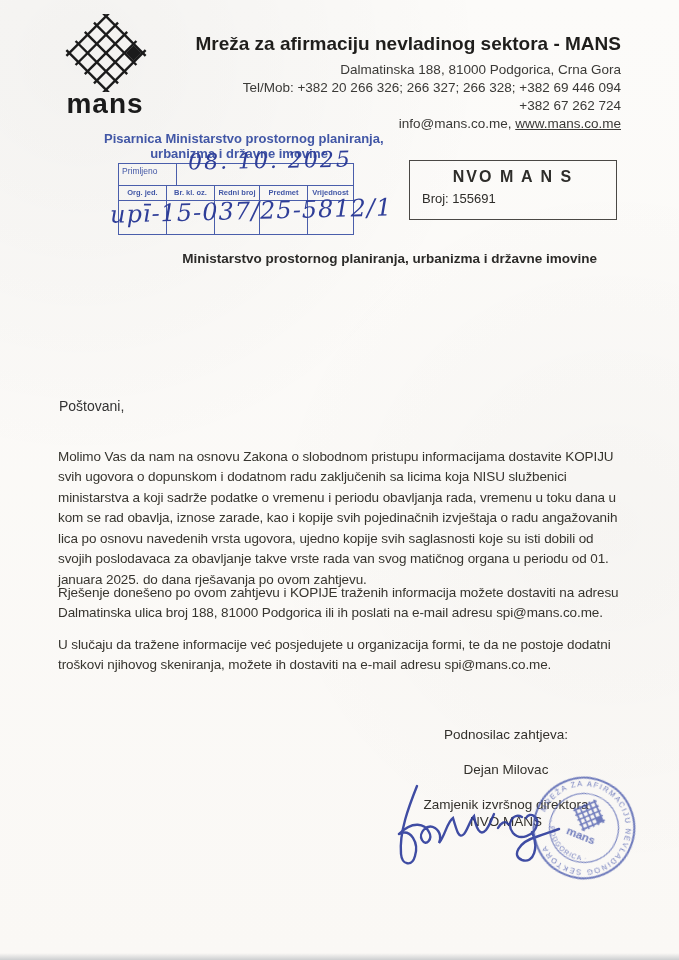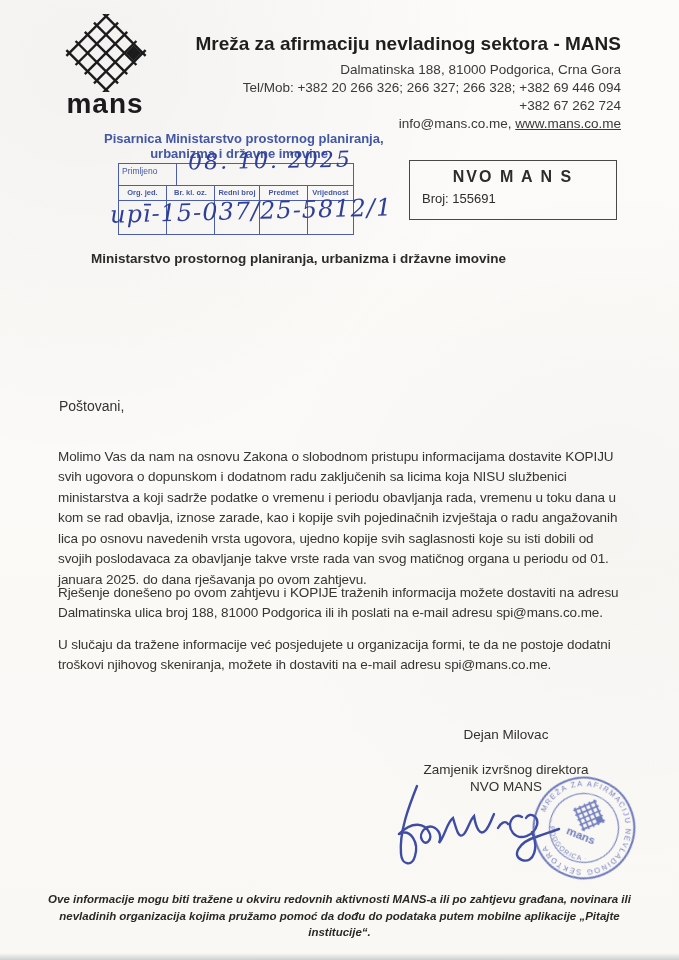--- a/index.html
+++ b/index.html
@@ -42,21 +42,21 @@
   .stamp-date{position:absolute;left:84px;top:17px;font-size:22px;letter-spacing:2px;
     transform:rotate(-1deg);white-space:nowrap;}
   .stamp-number{position:absolute;left:6px;top:66px;font-size:24px;letter-spacing:1px;
     transform:rotate(-1.5deg);white-space:nowrap;}
   
   .nvo-box{position:absolute;left:409px;top:160px;width:208px;height:60px;
     border:1.6px solid #4a4845;padding:7px 12px;box-sizing:border-box;color:#2e2d2a;}
   .nvo-title{text-align:center;font-size:16px;font-weight:bold;letter-spacing:2px;margin-bottom:4px;}
   .nvo-line{font-size:13px;line-height:17px;}
   
-  .recipient{position:absolute;left:0;top:251px;width:597px;text-align:center;
+  .recipient{position:absolute;left:0;top:251px;width:597px;text-align:right;
     font-size:13.5px;font-weight:bold;color:#2c2b29;}
   .subject{position:absolute;left:59px;top:341px;font-size:14px;}
   .salutation{position:absolute;left:59px;top:398px;font-size:14px;}
   .para{position:absolute;left:58px;width:567px;font-size:13.5px;line-height:20.5px;
     letter-spacing:-0.1px;color:#37352f;}
   .p1{top:433px;} .p2{top:569px;} .p3{top:621px;}
   
   .sig-block{position:absolute;left:396px;top:727px;width:220px;text-align:center;color:#33312c;}
   .sig-heading{font-size:13.5px;margin-bottom:20px;}
   .sig-name{font-size:13.5px;margin-bottom:19px;}
@@ -128,20 +128,21 @@
   </div>
 
   <div class="recipient">Ministarstvo prostornog planiranja, urbanizma i državne imovine</div>
 
   <div class="salutation">Poštovani,</div>
   <p class="para p1">Molimo Vas da nam na osnovu Zakona o slobodnom pristupu informacijama dostavite KOPIJU svih ugovora o dopunskom i dodatnom radu zaključenih sa licima koja NISU službenici ministarstva a koji sadrže podatke o vremenu i periodu obavljanja rada, vremenu u toku dana u kom se rad obavlja, iznose zarade, kao i kopije svih pojedinačnih izvještaja o radu angažovanih lica po osnovu navedenih vrsta ugovora, ujedno kopije svih saglasnosti koje su isti dobili od svojih poslodavaca za obavljanje takve vrste rada van svog matičnog organa u periodu od 01. januara 2025. do dana rješavanja po ovom zahtjevu.</p>
   <p class="para p2">Rješenje donešeno po ovom zahtjevu i KOPIJE traženih informacija možete dostaviti na adresu Dalmatinska ulica broj 188, 81000 Podgorica ili ih poslati na e-mail adresu spi@mans.co.me.</p>
   <p class="para p3">U slučaju da tražene informacije već posjedujete u organizacija formi, te da ne postoje dodatni troškovi njihovog skeniranja, možete ih dostaviti na e-mail adresu spi@mans.co.me.</p>
 
   <div class="sig-block">
+    <div class="sig-heading">Podnosilac zahtjeva:</div>
     <div class="sig-name">Dejan Milovac</div>
     <div class="sig-title">
       <div>Zamjenik izvršnog direktora</div>
       <div>NVO MANS</div>
     </div>
   </div>
 
   <svg class="sig-svg" width="190" height="95" viewBox="0 0 190 95" fill="none" stroke="#2b3a9b" stroke-width="2.4" stroke-linecap="round" opacity="0.9">
     <path d="M 36,6 C 28,26 18,52 20,74 C 21,85 31,87 34,76 C 38,63 30,48 18,54"></path>
     <path d="M 18,54 C 32,40 44,44 48,52 C 52,59 45,67 41,60 C 37,53 46,43 54,48 C 60,52 60,59 58,63
@@ -173,15 +174,14 @@
       <line x1="-10" y1="-12" x2="-10" y2="12"></line>
         <line x1="-5" y1="-12" x2="-5" y2="12"></line>
       <line x1="0" y1="-12" x2="0" y2="12"></line>
         <line x1="5" y1="-12" x2="5" y2="12"></line>
       <line x1="10" y1="-12" x2="10" y2="12"></line>
       <rect x="5" y="-10" width="5" height="5" fill="#4a5aad" stroke="none"></rect>
     </g>
     <text x="65" y="76" text-anchor="middle" font-family="Liberation Sans, sans-serif" font-size="11" font-weight="bold" fill="#4a5aad">mans</text>
   </svg>
 
-  <div class="footer">Ove informacije mogu biti tražene u okviru redovnih aktivnosti MANS-a ili po zahtjevu građana, novinara ili nevladinih organizacija kojima pružamo pomoć da dođu do podataka putem mobilne aplikacije „Pitajte institucije“.</div>
 
 </div>
 
 </body></html>

